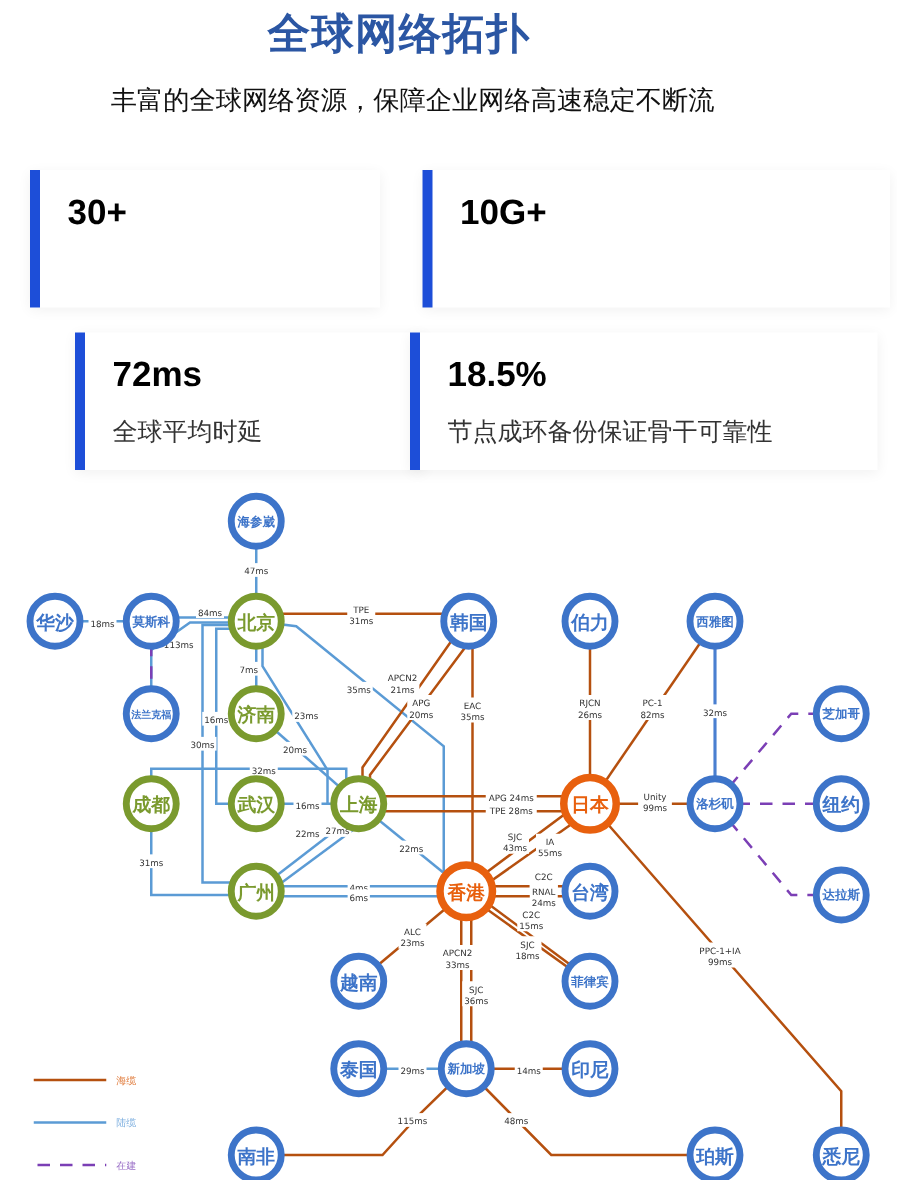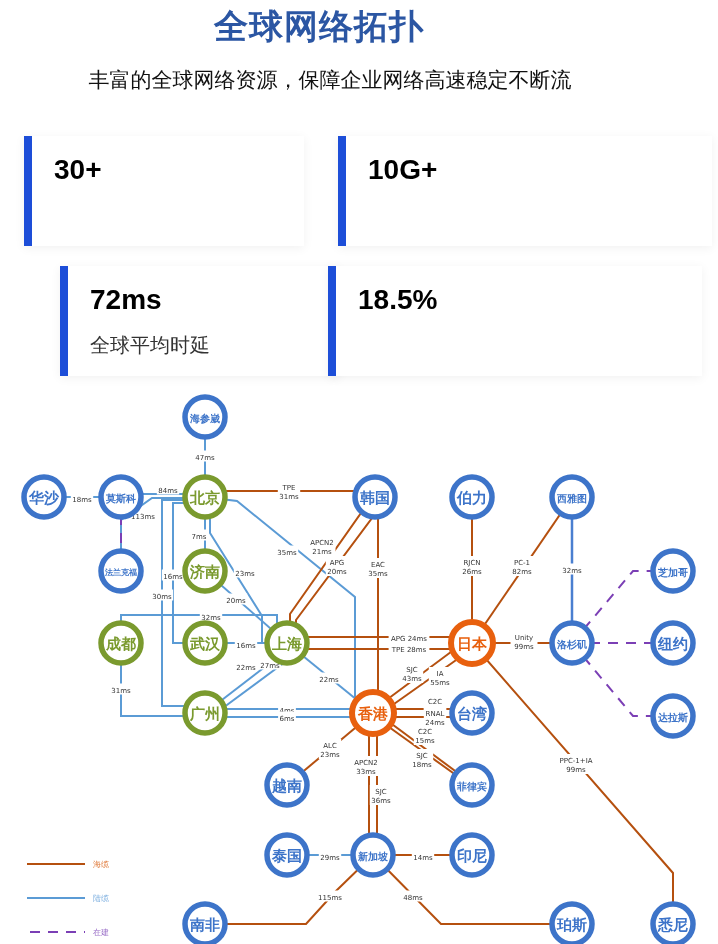--- a/index.html
+++ b/index.html
@@ -33,20 +33,21 @@
 </div>
 <div class="card" id="c2">
   <div class="val">10G+</div>
 </div>
 <div class="card" id="c3">
   <div class="val">72ms</div>
   <div class="lbl">全球平均时延</div>
 </div>
 <div class="card" id="c4">
   <div class="val">18.5%</div>
+  <div class="lbl">节点成环备份保证骨干可靠性</div>
 </div>
 
 <svg id="topo" viewBox="0 390 718 554" xmlns="http://www.w3.org/2000/svg">
   <g id="edges">
       <polyline points="205,417 205,497" fill="none" stroke="#5b9bd5" stroke-width="2"></polyline>
       <polyline points="44,497 121,497" fill="none" stroke="#5b9bd5" stroke-width="2"></polyline>
       <polyline points="121,494 205,494" fill="none" stroke="#5b9bd5" stroke-width="2"></polyline>
       <polyline points="121,571 121,520 152,498 205,498" fill="none" stroke="#5b9bd5" stroke-width="2"></polyline>
       <polyline points="121,497 121,571" fill="none" stroke="#7b3fb5" stroke-width="2" stroke-dasharray="10,8"></polyline>
       <polyline points="205,491 375,491" fill="none" stroke="#b5500f" stroke-width="2"></polyline>

